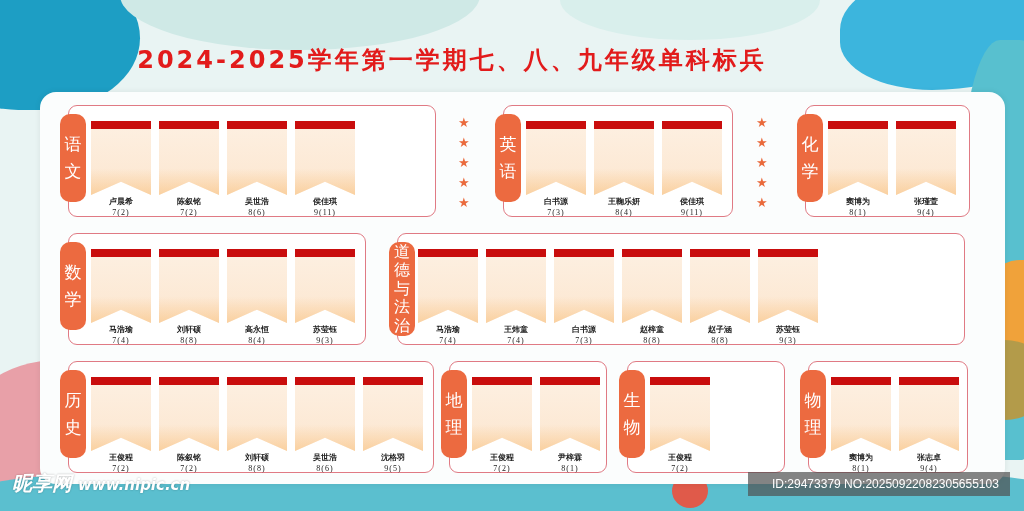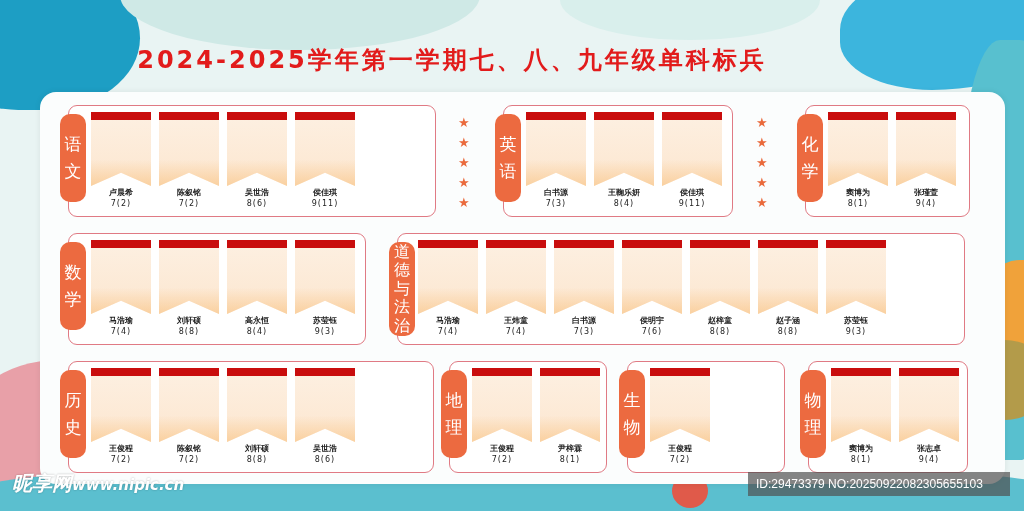--- a/index.html
+++ b/index.html
@@ -37,45 +37,45 @@
     position: absolute; border: 1.5px solid #e07a84; border-radius: 9px;
     background: #fff; z-index: 2;
   }
   .tag {
     position: absolute; left: -9px; top: 8px; width: 26px;
     background: #ec6a40; border-radius: 10px; color: #fff;
     display: flex; flex-direction: column; align-items: center; justify-content: center;
     font-size: 17px; line-height: 1.6; padding: 6px 0;
   }
   .tag.long { font-size: 16px; line-height: 1.15; }
-  .cards { position: absolute; top: 6px; display: flex; gap: 8px; }
+  .cards { position: absolute; top: 15px; display: flex; gap: 8px; font-family: Liberation Serif, serif; }
   .card { width: 60px; display: flex; flex-direction: column; align-items: center; }
   .ribbon {
     width: 60px; height: 74px; position: relative;
     background: linear-gradient(#fdf0e2, #fce6cf);
     clip-path: polygon(0 0, 100% 0, 100% 100%, 50% 82%, 0 100%);
   }
   .ribbon::before { content: ""; position: absolute; left: 0; top: 0; width: 100%; height: 8px; background: #c90d0d; }
   .ribbon::after {
     content: ""; position: absolute; inset: 8px 0 0 0;
     background: linear-gradient(rgba(255,255,255,0) 60%, rgba(248,190,120,0.55));
   }
   .name { font-size: 8px; color: #222; margin-top: 1px; font-weight: bold; white-space: nowrap; }
   .cls { font-size: 8px; color: #222; margin-top: 1px; letter-spacing: 1px; white-space: nowrap; }
 
   .stars { position: absolute; z-index: 2; display: flex; flex-direction: column; gap: 6px; color: #ea6a3c; font-size: 13px; line-height: 14px; }
 
   .wm-left {
     position: absolute; left: 12px; top: 470px; z-index: 3;
     color: #fff; font-weight: bold; font-style: italic; font-size: 20px; text-shadow: 0 0 2px rgba(0,0,0,0.3);
   }
-  .wm-left .url { font-size: 15px; }
+  .wm-left .url { font-size: 15px; margin-left: 6px; }
   .wm-right {
     position: absolute; left: 748px; top: 472px; width: 262px; height: 24px; z-index: 3;
-    background: rgba(80,80,80,0.7); color: #fff; font-size: 12px; line-height: 24px; padding-left: 8px;
+    background: rgba(80,80,80,0.7); color: #fff; font-size: 12px; line-height: 24px; padding-left: 24px;
     font-family: "Liberation Sans", sans-serif;
   }
 </style>
 </head>
 <body>
 
 <div class="bg">
   <div class="blob b1"></div>
   <div class="blob b2"></div>
   <div class="blob b3"></div>
@@ -207,25 +207,20 @@
         <div class="name">王炜童</div>
         <div class="cls">7(4)</div>
       </div>
       <div class="card">
         <div class="ribbon"></div>
         <div class="name">白书源</div>
         <div class="cls">7(3)</div>
       </div>
       <div class="card">
         <div class="ribbon"></div>
-        <div class="name">侯明宇</div>
-        <div class="cls">7(6)</div>
-      </div>
-      <div class="card">
-        <div class="ribbon"></div>
         <div class="name">赵梓童</div>
         <div class="cls">8(8)</div>
       </div>
       <div class="card">
         <div class="ribbon"></div>
         <div class="name">赵子涵</div>
         <div class="cls">8(8)</div>
       </div>
       <div class="card">
         <div class="ribbon"></div>
@@ -252,20 +247,25 @@
       </div>
       <div class="card">
         <div class="ribbon"></div>
         <div class="name">刘轩硕</div>
         <div class="cls">8(8)</div>
       </div>
       <div class="card">
         <div class="ribbon"></div>
         <div class="name">吴世浩</div>
         <div class="cls">8(6)</div>
+      </div>
+      <div class="card">
+        <div class="ribbon"></div>
+        <div class="name">沈格羽</div>
+        <div class="cls">9(5)</div>
       </div>
     </div>
   </div>
 <div class="group" style="left:449px;top:361px;width:158px;height:112px;">
     <div class="tag" style="height: 88px;">
       <span>地</span>
       <span>理</span>
     </div>
     <div class="cards" style="left: 22px;">
       <div class="card">

